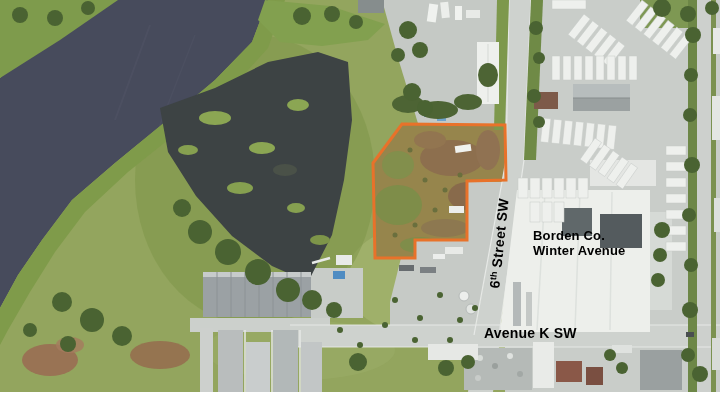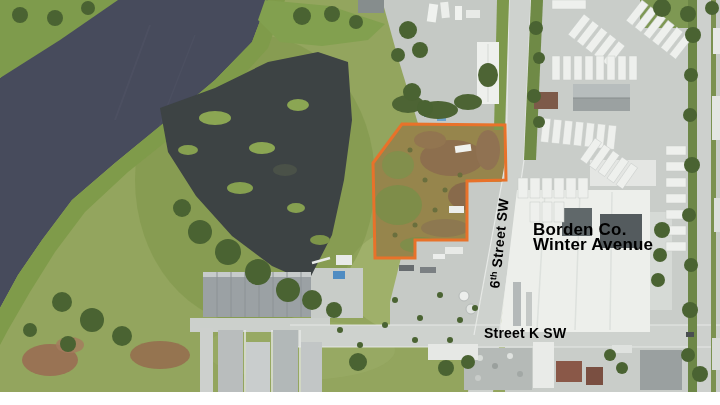--- a/index.html
+++ b/index.html
@@ -8,21 +8,21 @@
     font-family:"Liberation Sans",sans-serif;
   }
   .stage svg{position:absolute;left:0;top:0;display:block;}
   .label{position:absolute;color:#000;font-weight:700;white-space:nowrap;}
   .label.street{
     left:445px;top:235px;width:104px;height:16px;text-align:center;
     font-size:14px;letter-spacing:.4px;line-height:16px;
     transform:rotate(-84deg);transform-origin:50% 50%;
   }
   .label.street sup{font-size:9px;vertical-align:4px;letter-spacing:0;}
-  .label.plant{left:533px;top:222px;font-size:17px;line-height:15px;letter-spacing:.2px;}
+  .label.plant{left:533px;top:228px;font-size:13px;line-height:15px;letter-spacing:.2px;}
   .label.avenue{left:484px;top:325px;font-size:14px;letter-spacing:.2px;}
   .bottom-band{position:absolute;left:0;top:392px;width:720px;height:13px;background:#ffffff;}
 </style>
 </head>
 <body>
 
 <div class="stage">
   <svg width="720" height="392" viewBox="0 0 720 392">
 
     <rect x="0" y="0" width="720" height="392" fill="#93A55E"></rect>
@@ -330,16 +330,16 @@
     <polygon points="402,124 505,125 506,180 467,181 467,240 415,240 415,258 375,258 373,163" fill="none" stroke-width="3" stroke-linejoin="miter" stroke="#E8722A"></polygon>
   </svg>
 
   <div class="label street"><span>6</span><sup>th</sup><span> Street SW</span></div>
 
   <div class="label plant">
     <div>Borden Co.</div>
     <div>Winter Avenue</div>
   </div>
 
-  <div class="label avenue">Street K SW</div>
+  <div class="label avenue">Avenue K SW</div>
 
   <div class="bottom-band"></div>
 </div>
 
 </body></html>

